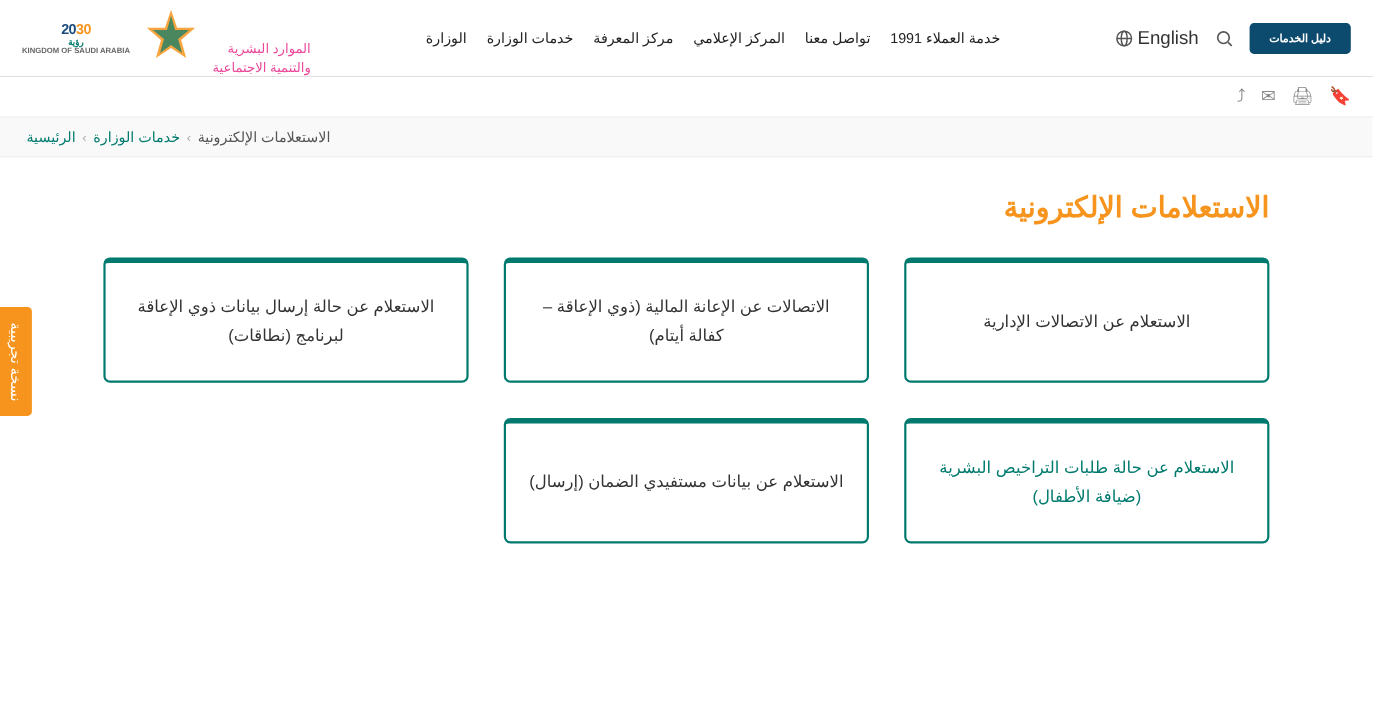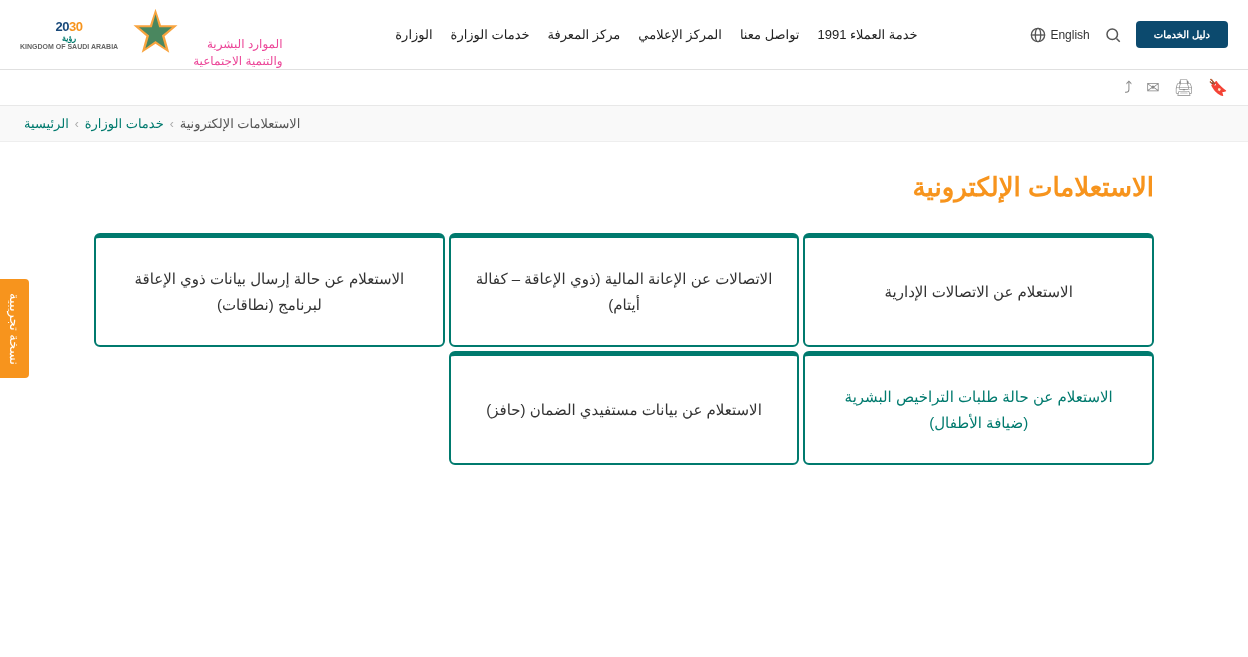--- a/index.html
+++ b/index.html
@@ -75,21 +75,21 @@
     .search-area {
       display: flex;
       align-items: center;
       gap: 6px;
       color: #555;
     }
     .english-btn {
       display: flex;
       align-items: center;
       gap: 4px;
-      font-size: 12px;
+      font-size: 17px;
       color: #333;
       cursor: pointer;
     }
     .services-btn {
       background: #0c4a6e;
       color: #fff;
       border: none;
       border-radius: 4px;
       padding: 8px 18px;
       font-size: 10px;
@@ -163,21 +163,21 @@
       color: #f7941d;
       font-size: 26px;
       font-weight: bold;
       margin-bottom: 30px;
     }
 
     
     .cards-grid {
       display: grid;
       grid-template-columns: repeat(3, 1fr);
-      gap: 4px;
+      gap: 32px;
     }
     .card {
       border: 2px solid #007a6e;
       border-top: 5px solid #007a6e;
       border-radius: 6px;
       padding: 28px 20px;
       text-align: center;
       cursor: pointer;
       background: #fff;
       color: #333;
@@ -262,15 +262,15 @@
 
 <main class="main-content">
   <h1 class="page-title">الاستعلامات الإلكترونية</h1>
 
   <div class="cards-grid" id="cards-container">
 
   <div class="card">الاستعلام عن الاتصالات الإدارية</div>
       <div class="card">الاتصالات عن الإعانة المالية (ذوي الإعاقة – كفالة أيتام)</div>
       <div class="card">الاستعلام عن حالة إرسال بيانات ذوي الإعاقة لبرنامج (نطاقات)</div>
       <div class="card highlighted">الاستعلام عن حالة طلبات التراخيص البشرية (ضيافة الأطفال)</div>
-      <div class="card">الاستعلام عن بيانات مستفيدي الضمان (حافز)</div>
+      <div class="card">الاستعلام عن بيانات مستفيدي الضمان (إرسال)</div>
     </div>
 </main>
 
 </body></html>

